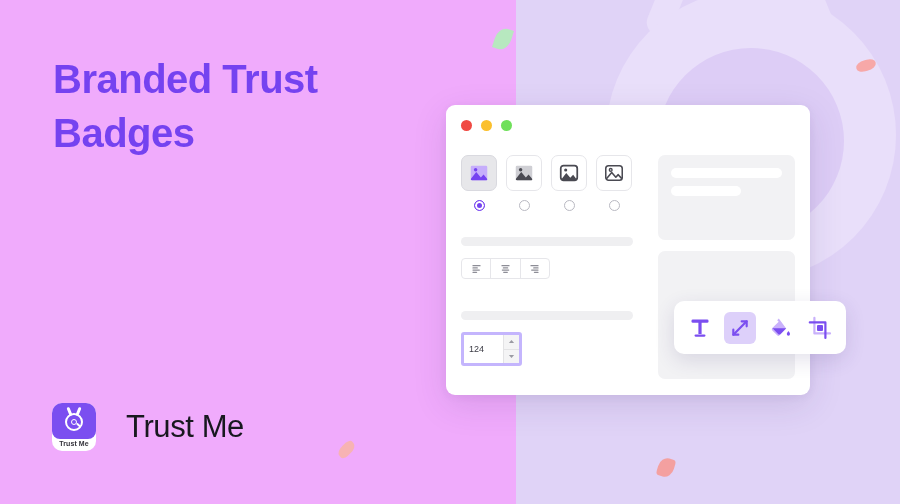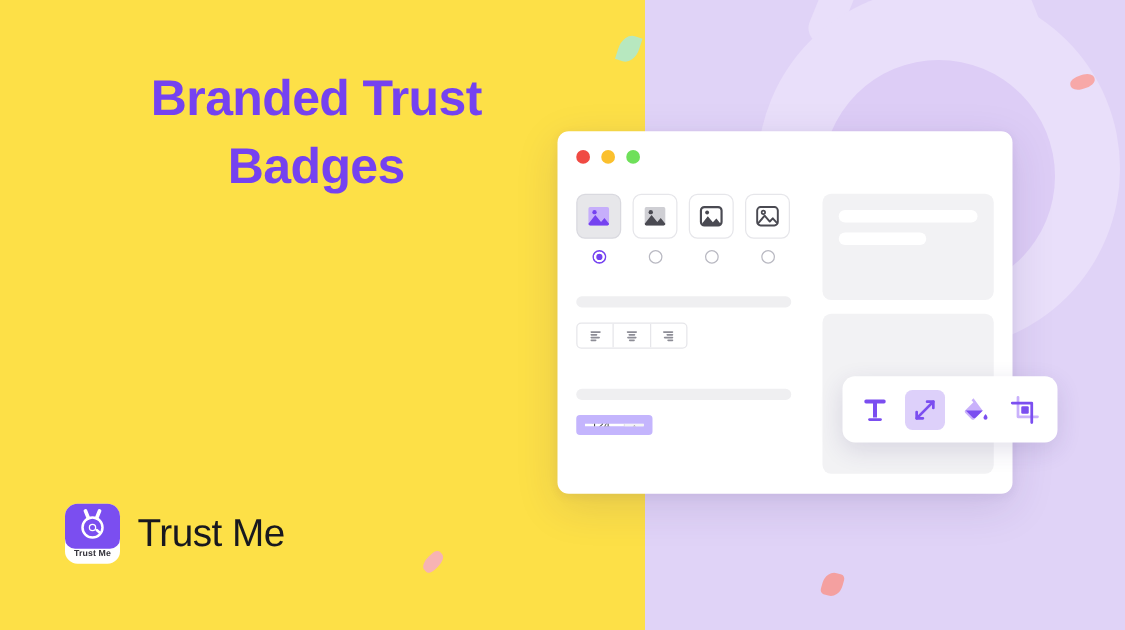--- a/index.html
+++ b/index.html
@@ -10,23 +10,22 @@
     width: 900px;
     height: 504px;
     overflow: hidden;
     font-family: "Liberation Sans", sans-serif;
     background: #ffffff;
   }
   .stage {
     position: relative;
     width: 900px;
     height: 504px;
-    background: #fde047;
-    overflow: hidden;
-    text-align: center;
+    background: #f0abfc;
+    overflow: hidden;
   }
 
   
   .right-panel {
     position: absolute;
     left: 516px;
     top: 0;
     width: 384px;
     height: 504px;
     background: #e0d3f7;
@@ -122,21 +121,21 @@
     color: #1b1b22;
   }
 
   
   .brand {
     position: absolute;
     left: 52px;
     top: 403px;
     display: flex;
     align-items: center;
-    gap: 14px;
+    gap: 30px;
   }
   .brand-mark {
     position: relative;
     width: 44px;
     height: 48px;
     background: #ffffff;
     border-radius: 10px;
     display: flex;
     flex-direction: column;
     align-items: center;
@@ -287,22 +286,22 @@
     display: flex;
     align-items: center;
     justify-content: center;
     border-right: 1px solid #e6e6ea;
   }
   .align-btn:last-child { border-right: none; }
 
   .spinner {
     margin-top: 12px;
     width: 61px;
-    height: 16px;
-    border: 7px solid #c4b5fd;
+    height: 34px;
+    border: 3px solid #c4b5fd;
     border-radius: 3px;
     background: #ffffff;
     display: flex;
     box-sizing: border-box;
     overflow: hidden;
   }
   .spinner-value {
     flex: 1;
     display: flex;
     align-items: center;

